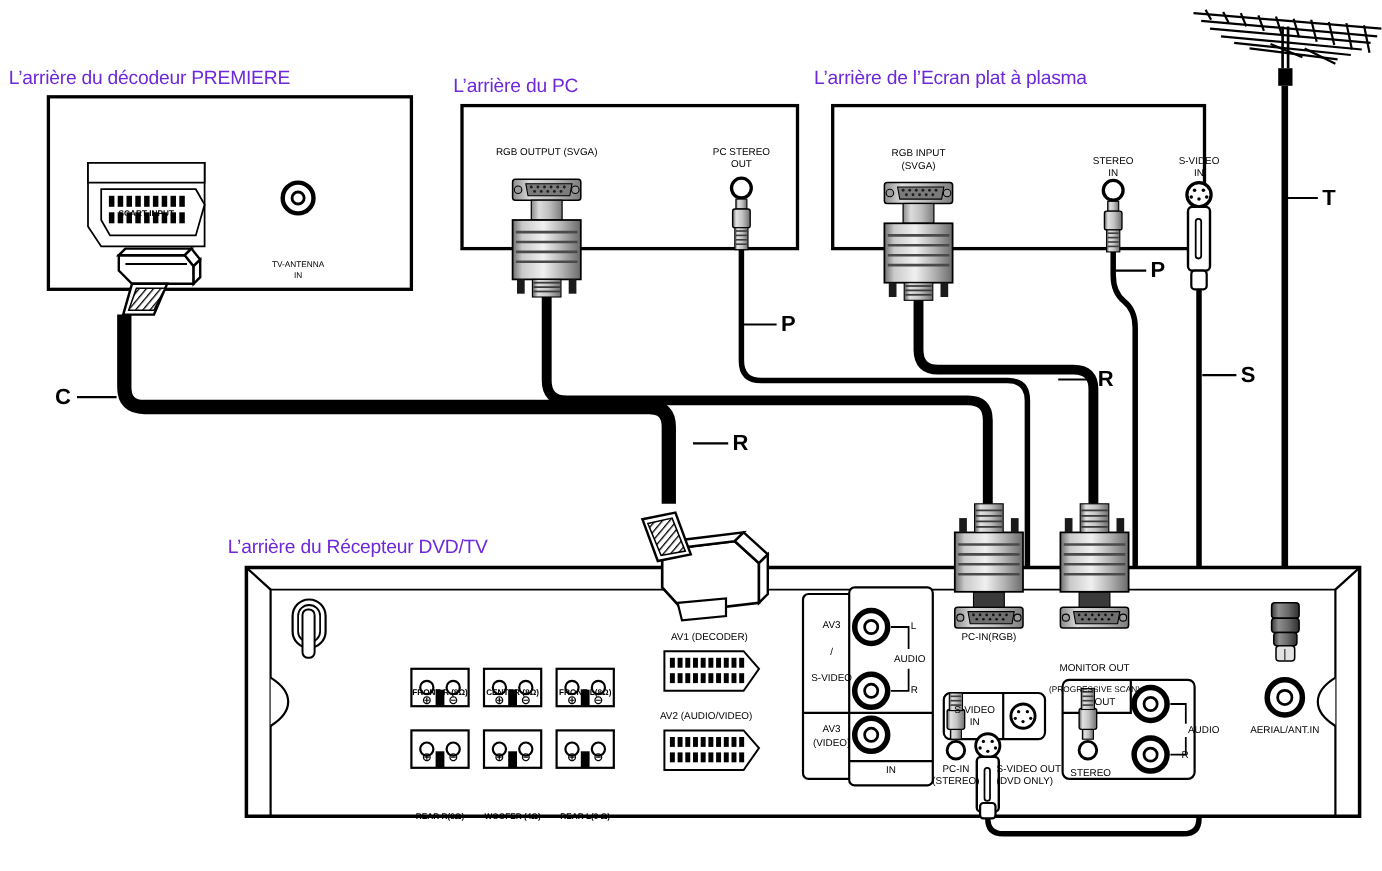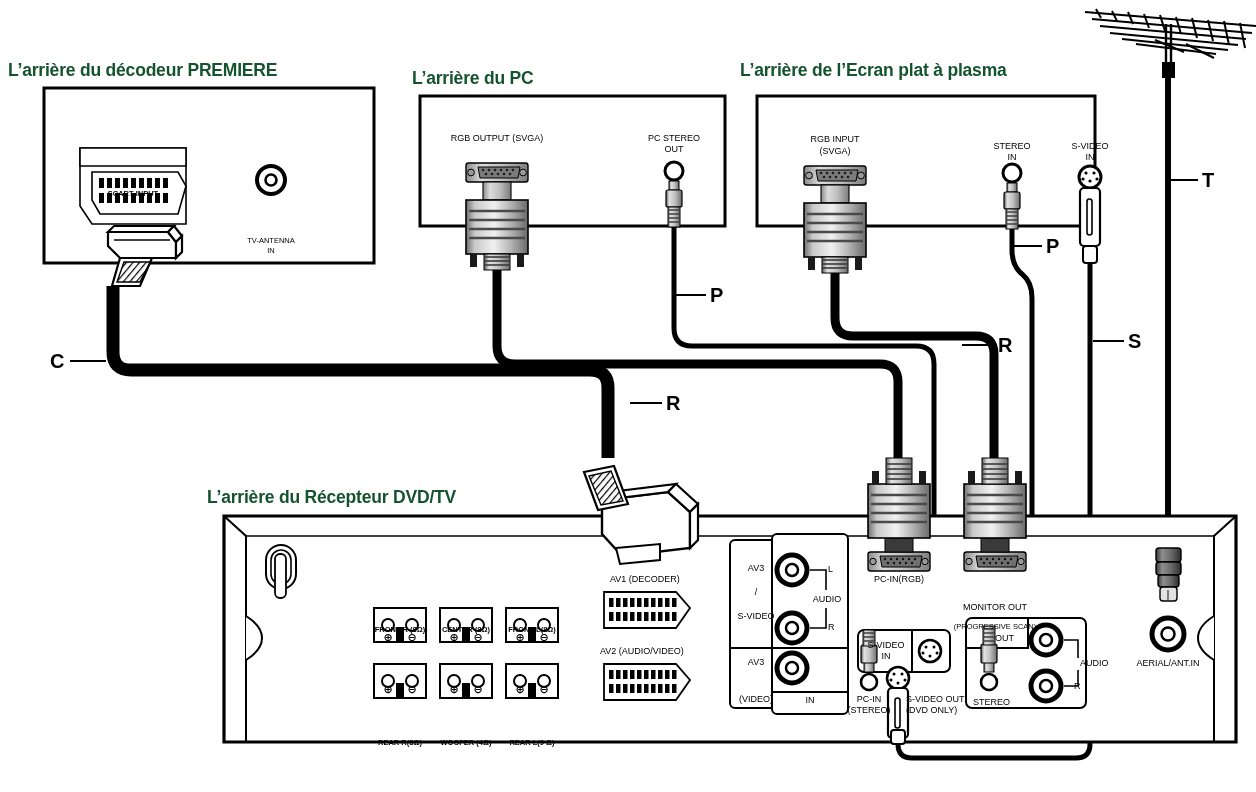--- a/index.html
+++ b/index.html
@@ -1,22 +1,22 @@
 <!DOCTYPE html>
 <html><head>
 <meta charset="utf-8">
 <title>Connection Diagram</title>
 <style>
   html,body{margin:0;padding:0;background:#ffffff;}
   body{width:1256px;height:792px;position:relative;overflow:hidden;
        font-family:"Liberation Sans","DejaVu Sans",sans-serif;color:#000;}
   #stage{position:absolute;left:0;top:0;width:1256px;height:792px;}
   svg{position:absolute;left:0;top:0;width:1256px;height:792px;}
-  .hd{position:absolute;font-weight:bold;font-size:17.5px;letter-spacing:-0.2px;
-      white-space:nowrap;color:#14532d;}
+  .hd{position:absolute;font-weight:normal;font-size:17.5px;letter-spacing:-0.2px;
+      white-space:nowrap;color:#6d28d9;}
   .lbl{position:absolute;font-size:9px;white-space:nowrap;text-align:center;
        line-height:10.5px;color:#000;}
   .lbl.sm{font-size:7.5px;line-height:9px;margin-top:37px;}
   .lbl.b{font-weight:bold;}
   .cl{position:absolute;font-weight:bold;font-size:20px;color:#000;}
   .ctr{transform:translateX(-50%);}
 </style>
 </head>
 <body>
 
@@ -596,21 +596,21 @@
 <div class="lbl sm b ctr" style="left:466px;top:701px;">WOOFER (4Ω)</div>
 <div class="lbl sm b ctr" style="left:532px;top:701px;">REAR L(9 Ω)</div>
 
 <div class="lbl" style="left:610px;top:574px;">AV1 (DECODER)</div>
 <div class="lbl" style="left:600px;top:646px;">AV2 (AUDIO/VIDEO)</div>
 
 <div class="lbl ctr" style="left:756px;top:563px;">AV3</div>
 <div class="lbl ctr" style="left:756px;top:587px;">/</div>
 <div class="lbl ctr" style="left:756px;top:611px;">S-VIDEO</div>
 <div class="lbl ctr" style="left:756px;top:657px;">AV3</div>
-<div class="lbl ctr" style="left:756px;top:670px;margin-top:24px;">(VIDEO)</div>
+<div class="lbl ctr" style="left:756px;top:670px;">(VIDEO)</div>
 <div class="lbl" style="left:828px;top:564px;">L</div>
 <div class="lbl" style="left:828px;top:622px;">R</div>
 <div class="lbl ctr" style="left:827px;top:594px;">AUDIO</div>
 <div class="lbl ctr" style="left:810px;top:695px;">IN</div>
 
 <div class="lbl ctr" style="left:899px;top:574px;">PC-IN(RGB)</div>
 <div class="lbl ctr" style="left:995px;top:574px;margin-top:28px;">MONITOR OUT</div>
 <div class="lbl ctr sm" style="left:995px;top:585px;">(PROGRESSIVE SCAN)</div>
 
 <div class="lbl ctr" style="left:886px;top:640px;">S-VIDEO</div>

